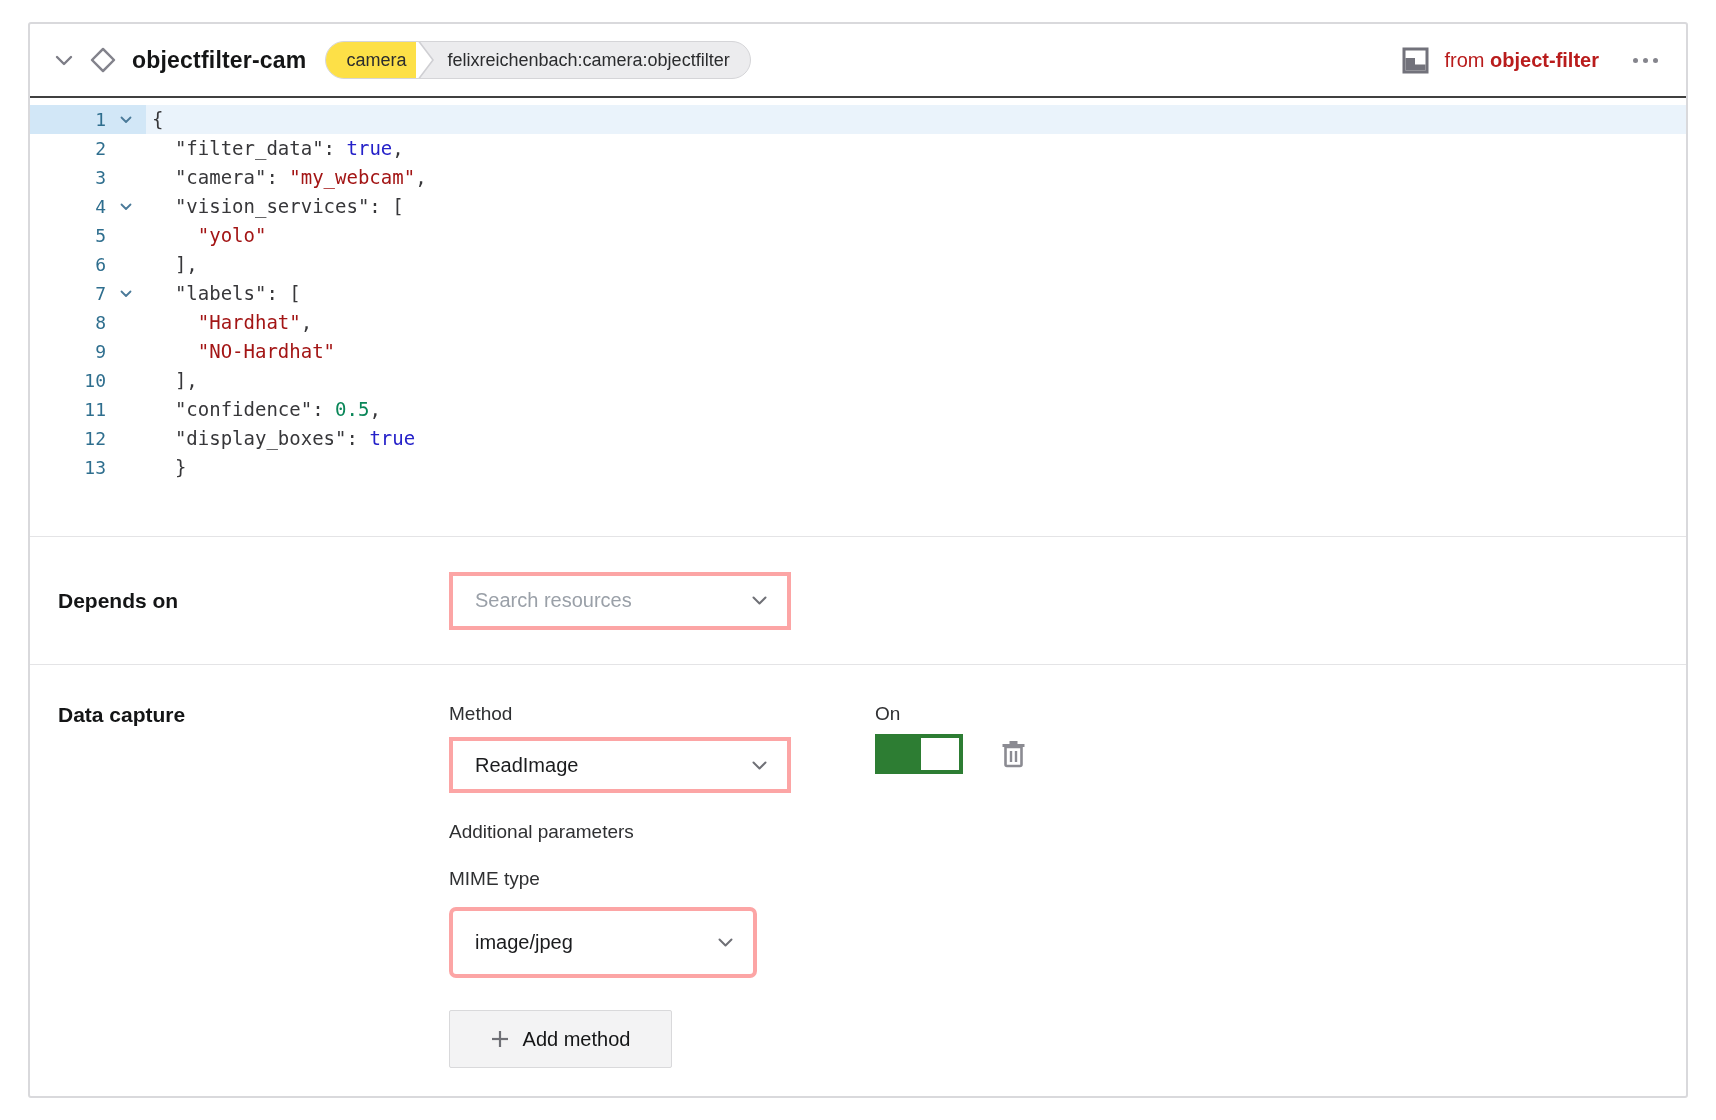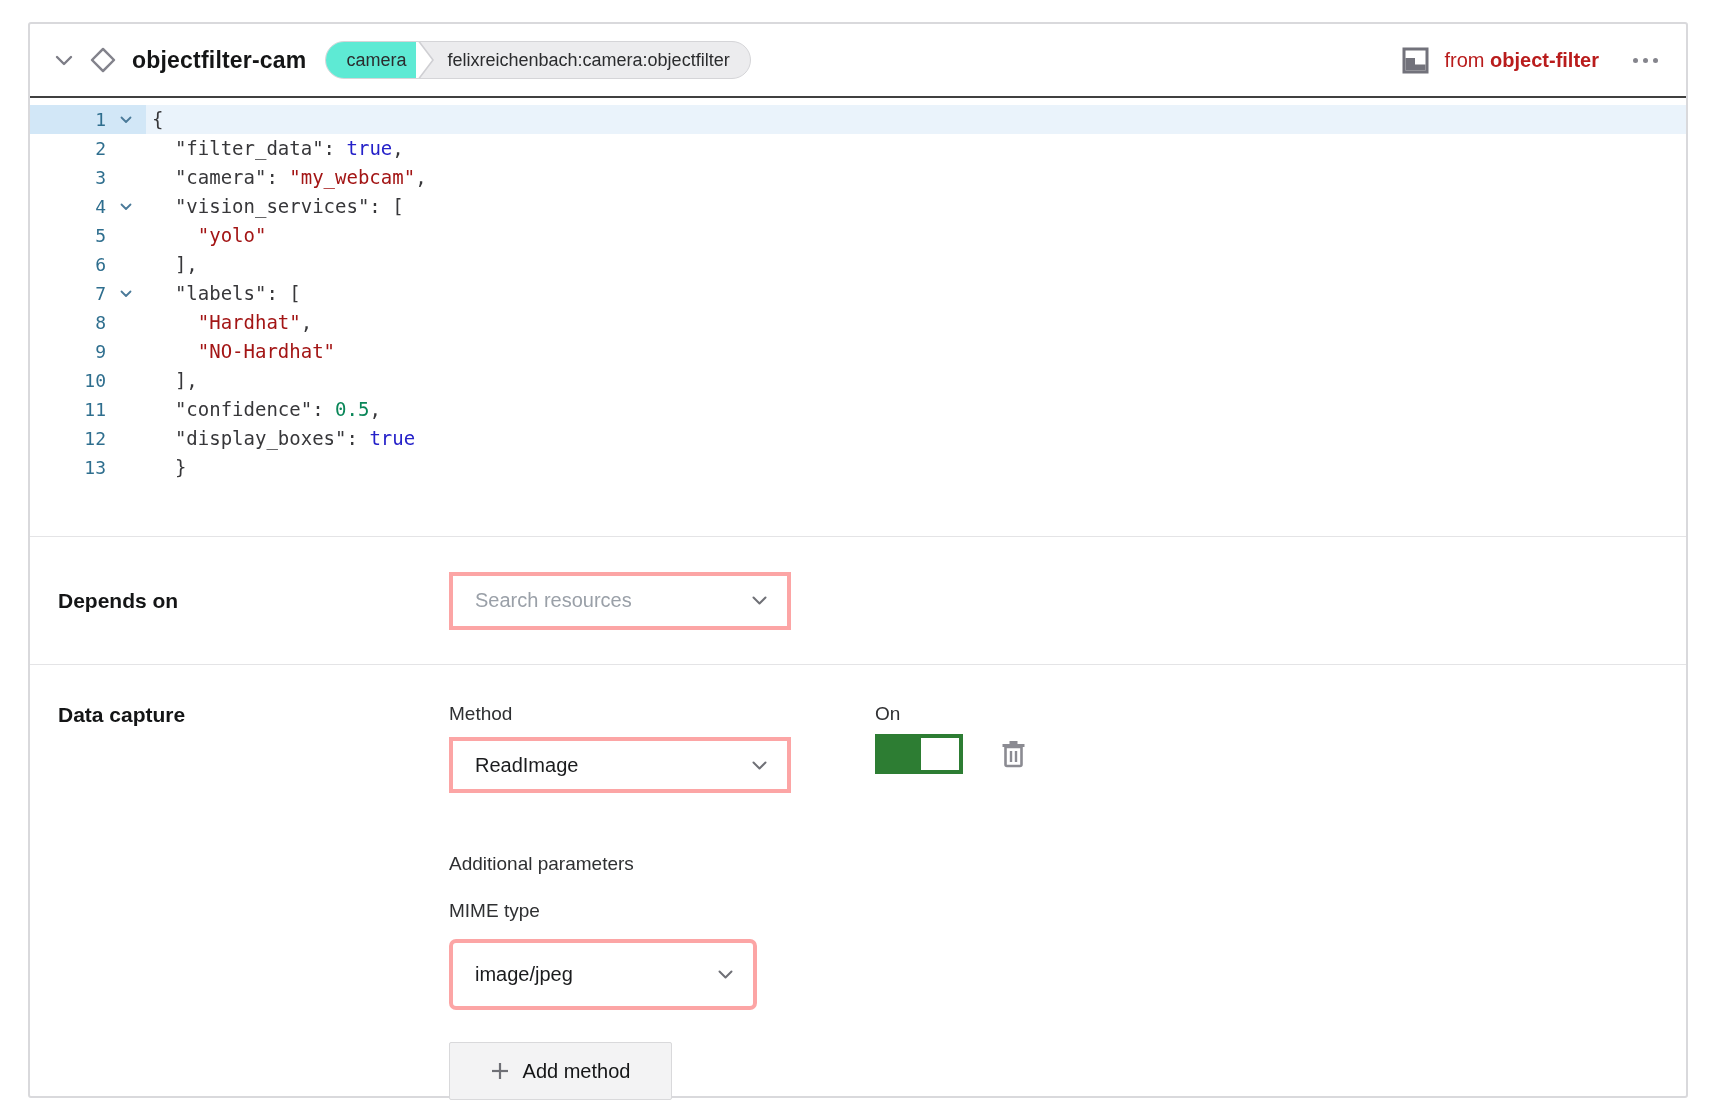--- a/index.html
+++ b/index.html
@@ -13,21 +13,21 @@
     height:74px; display:flex; align-items:center; gap:15px;
     padding:0 24px; border-bottom:2px solid #404040;
   }
   .collapse-btn { width:20px; height:20px; display:flex; align-items:center; justify-content:center; cursor:pointer; }
   .title { font-size:23px; font-weight:700; color:#141516; letter-spacing:.2px; }
   .pill {
     display:inline-flex; align-items:center; height:38px; margin-left:4px;
     background:#ececee; border:1px solid #d5d5d8; border-radius:19px; overflow:hidden;
     font-size:18px; color:#2b2c2e;
   }
-  .pill-type { background:#5eead4; height:100%; display:flex; align-items:center; padding:0 10px 0 20px; }
+  .pill-type { background:#fde047; height:100%; display:flex; align-items:center; padding:0 10px 0 20px; }
   .pill-sep { height:38px; display:block; margin-left:-1px; }
   .pill-model { padding:0 20px 0 12px; display:flex; align-items:center; height:100%; }
   .header-right { margin-left:auto; display:flex; align-items:center; gap:16px; }
   .from-text { font-size:20px; color:#b91c1c; }
   .from-text b { font-weight:700; }
   .ellipsis { display:flex; gap:5px; padding:6px 4px; margin-left:14px; cursor:pointer; }
   .ellipsis i { width:5px; height:5px; border-radius:50%; background:#85858d; }
   
   .editor { padding:7px 0 54px 0; border-bottom:1px solid #e4e4e6; font-family:"DejaVu Sans Mono", monospace; font-size:19px; }
   .code-row { display:flex; height:29px; line-height:29px; }
@@ -60,21 +60,21 @@
   .toggle-col { margin-left:84px; }
   .textinput {
     width:100%; height:56px; border:1px solid #d1d1d4; font-size:20px; color:#1b1c1e;
     padding:0 20px; font-family:"Liberation Sans", sans-serif; background:#fff;
   }
   .h56 { height:56px; }
   .toggle-row { display:flex; align-items:center; gap:38px; margin-top:9px; }
   .toggle { width:88px; height:40px; background:var(--toggle-green,#2d7d33); position:relative; cursor:pointer; }
   .toggle .knob { position:absolute; top:4px; right:4px; width:38px; height:32px; background:#fff; }
   .trash-btn { cursor:pointer; display:flex; }
-  .additional { margin-top:60px; font-size:19px; color:#2f3032; }
+  .additional { margin-top:28px; font-size:19px; color:#2f3032; }
   .mime-label { margin-top:25px; }
   .mime-box { margin-top:5px; width:308px; }
   .add-method {
     margin-top:32px; width:223px; height:58px; background:#f3f3f4; border:1px solid #d9d9db;
     border-radius:2px; display:flex; align-items:center; justify-content:center; gap:14px;
     font-size:20px; color:#141516; font-family:"Liberation Sans", sans-serif; cursor:pointer;
   }
   svg { display:block; }
 </style>
 </head>

